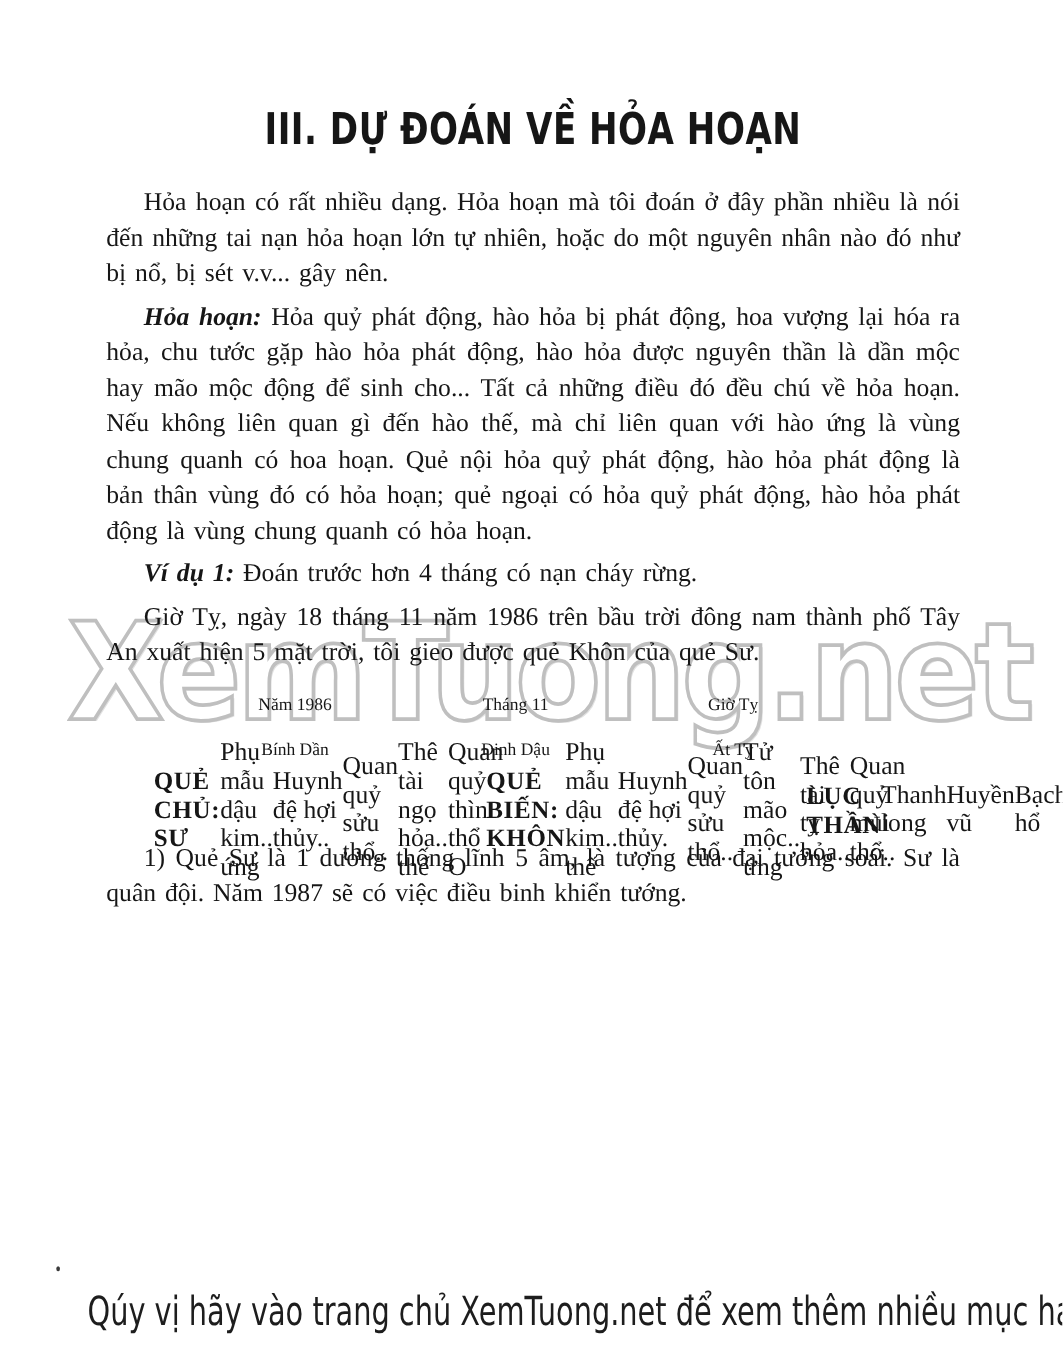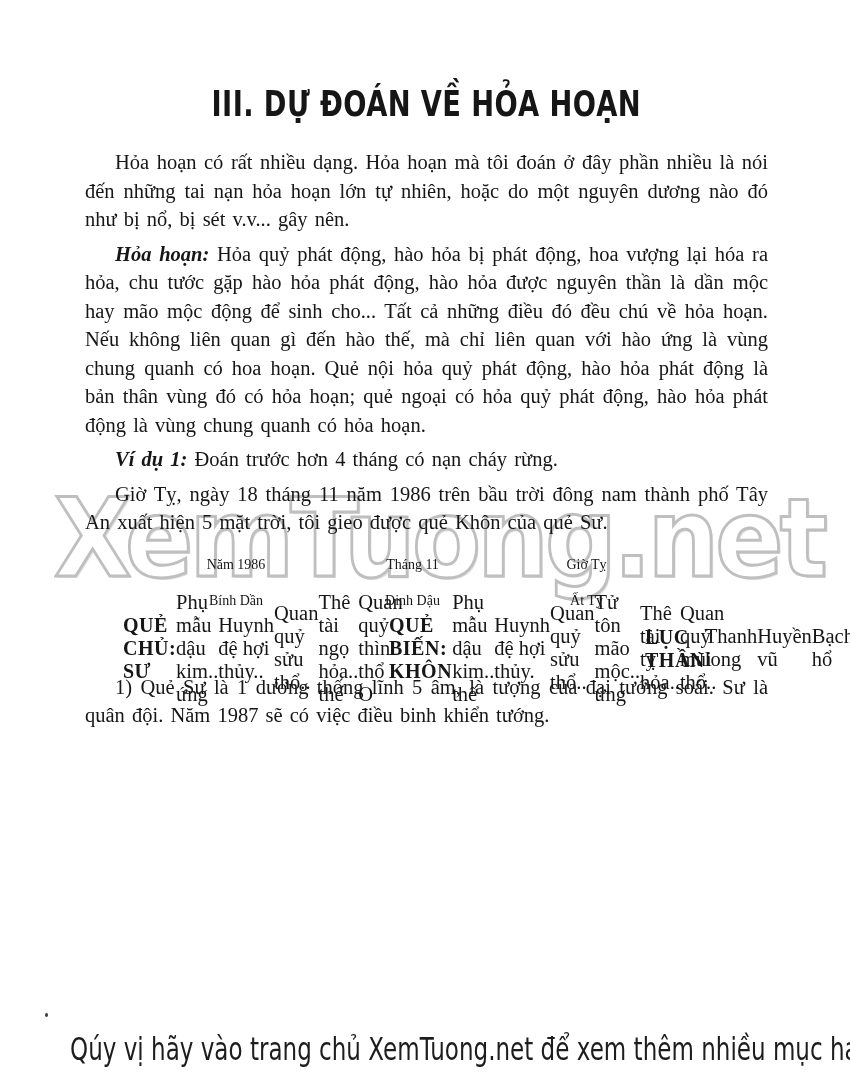--- a/index.html
+++ b/index.html
@@ -70,21 +70,21 @@
 
 <div class="page">
 
   <div class="watermark">XemTuong.net</div>
   <div class="speck"></div>
 
   <div class="content">
 
     <h1 class="title"><span class="title-inner">III. DỰ ĐOÁN VỀ HỎA HOẠN</span></h1>
 
-    <p class="body">Hỏa hoạn có rất nhiều dạng. Hỏa hoạn mà tôi đoán ở đây phần nhiều là nói đến những tai nạn hỏa hoạn lớn tự nhiên, hoặc do một nguyên dương nào đó như bị nổ, bị sét v.v... gây nên.</p>
+    <p class="body">Hỏa hoạn có rất nhiều dạng. Hỏa hoạn mà tôi đoán ở đây phần nhiều là nói đến những tai nạn hỏa hoạn lớn tự nhiên, hoặc do một nguyên nhân nào đó như bị nổ, bị sét v.v... gây nên.</p>
 
     <p class="body"><span class="lead">Hỏa hoạn:</span><span> Hỏa quỷ phát động, hào hỏa bị phát động, hoa vượng lại hóa ra hỏa, chu tước gặp hào hỏa phát động, hào hỏa được nguyên thần là dần mộc hay mão mộc động để sinh cho... Tất cả những điều đó đều chú về hỏa hoạn. Nếu không liên quan gì đến hào thế, mà chỉ liên quan với hào ứng là vùng chung quanh có hoa hoạn. Quẻ nội hỏa quỷ phát động, hào hỏa phát động là bản thân vùng đó có hỏa hoạn; quẻ ngoại có hỏa quỷ phát động, hào hỏa phát động là vùng chung quanh có hỏa hoạn.</span></p>
 
     <p class="body"><span class="lead">Ví dụ 1:</span><span> Đoán trước hơn 4 tháng có nạn cháy rừng.</span></p>
 
     <p class="body">Giờ Tỵ, ngày 18 tháng 11 năm 1986 trên bầu trời đông nam thành phố Tây An xuất hiện 5 mặt trời, tôi gieo được quẻ Khôn của quẻ Sư.</p>
 
     <div class="date-table">
       <div class="date-row">
         <span>Năm 1986</span>

